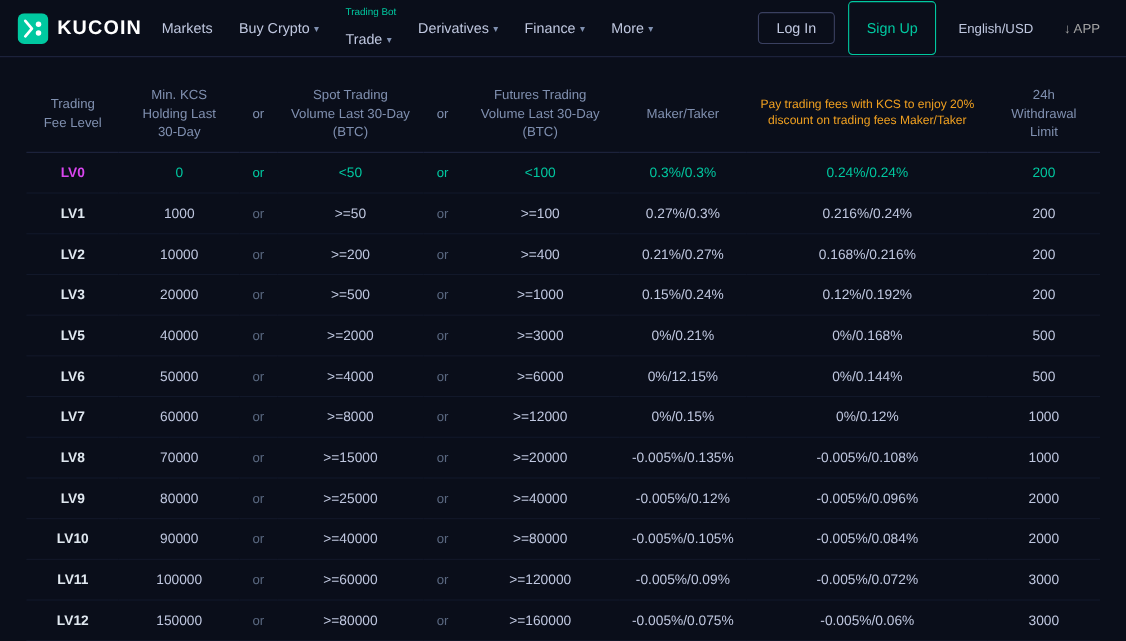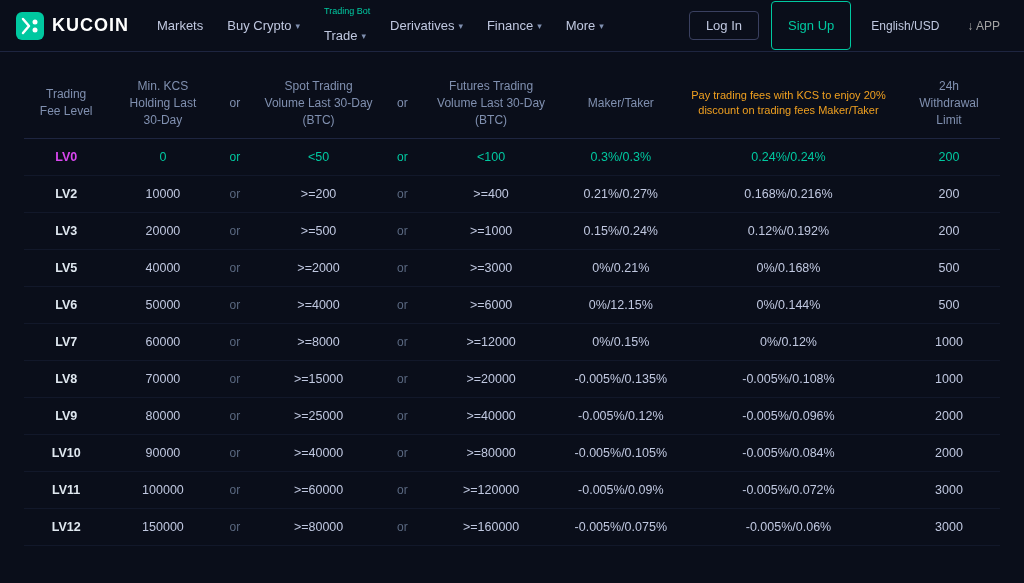--- a/index.html
+++ b/index.html
@@ -12,21 +12,21 @@
       height: 52px;
       display: flex;
       align-items: center;
       padding: 0 16px;
       gap: 4px;
     }
     .navbar-logo {
       display: flex;
       align-items: center;
       gap: 8px;
-      margin-right: 12px;
+      margin-right: 2px;
     }
     .logo-icon {
       width: 28px;
       height: 28px;
     }
     .logo-text {
       color: #fff;
       font-size: 18px;
       font-weight: 700;
       letter-spacing: 1px;
@@ -236,20 +236,31 @@
           <td>0</td>
           <td class="or-cell">or</td>
           <td>&lt;50</td>
           <td class="or-cell">or</td>
           <td>&lt;100</td>
           <td>0.3%/0.3%</td>
           <td>0.24%/0.24%</td>
           <td>200</td>
         </tr>
         <tr>
+          <td class="level-cell">LV1</td>
+          <td>1000</td>
+          <td class="or-cell">or</td>
+          <td>&gt;=50</td>
+          <td class="or-cell">or</td>
+          <td>&gt;=100</td>
+          <td>0.27%/0.3%</td>
+          <td>0.216%/0.24%</td>
+          <td>200</td>
+        </tr>
+        <tr>
           <td class="level-cell">LV2</td>
           <td>10000</td>
           <td class="or-cell">or</td>
           <td>&gt;=200</td>
           <td class="or-cell">or</td>
           <td>&gt;=400</td>
           <td>0.21%/0.27%</td>
           <td>0.168%/0.216%</td>
           <td>200</td>
         </tr>

